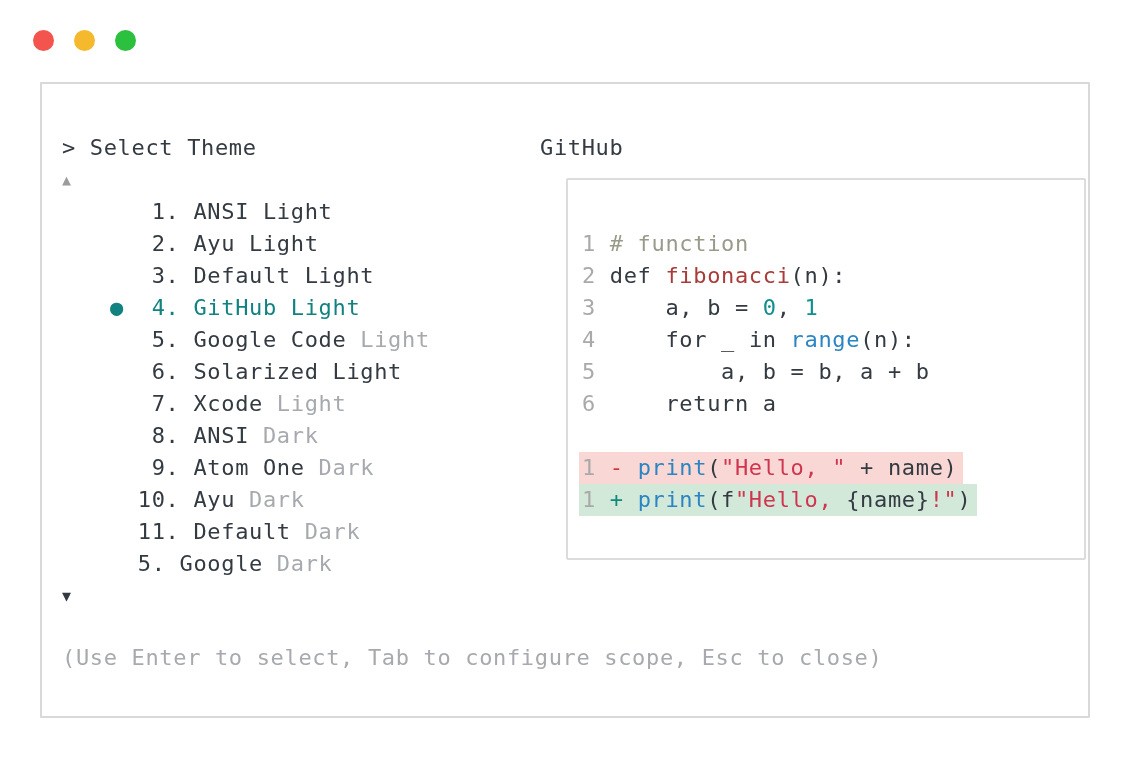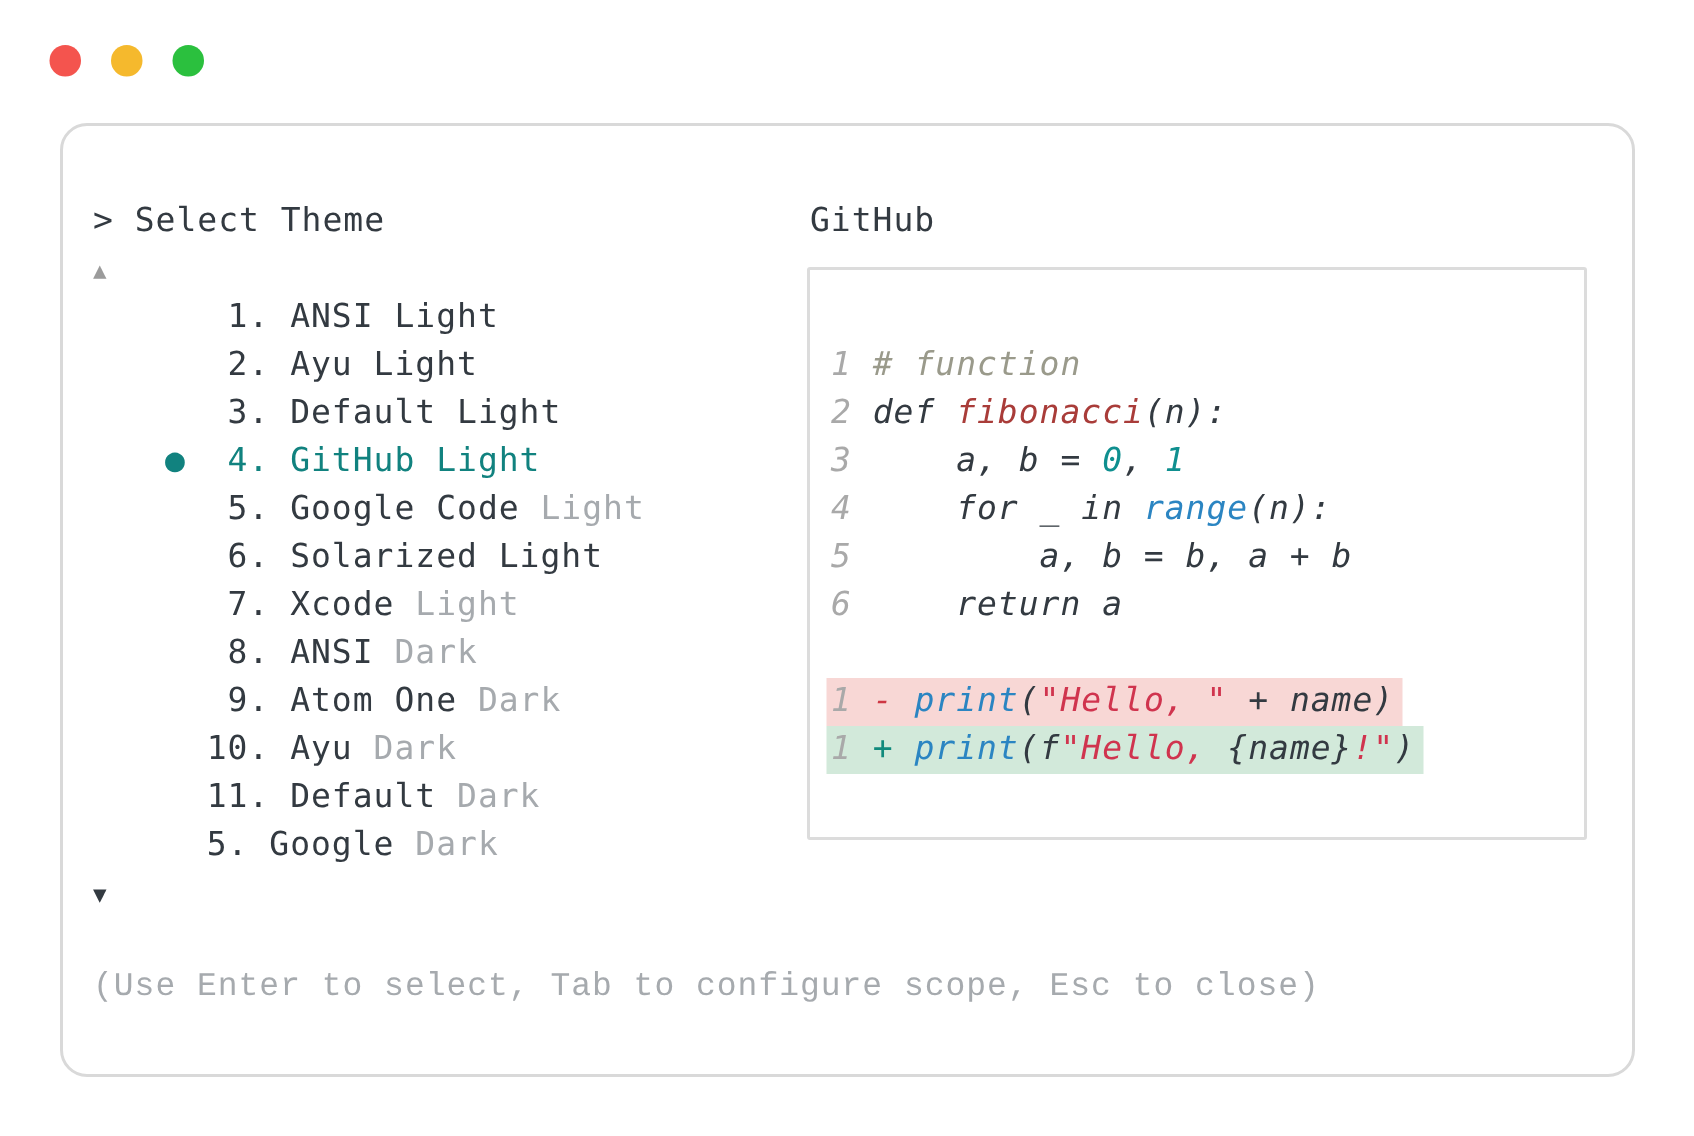--- a/index.html
+++ b/index.html
@@ -8,46 +8,46 @@
 
   .stage { position:relative; width:1129px; height:757px; }
 
   
   .traffic { position:absolute; left:33px; top:30px; display:flex; gap:20px; }
   .dot { width:21px; height:21px; border-radius:50%; }
 
   
   .window {
     position:absolute; left:40px; top:82px; width:1050px; height:636px;
-    border:2px solid var(--border); border-radius:18px; background:#fff;
+    border:2px solid var(--border); border-radius:1px; background:#fff;
   }
 
   .mono-row {
     position:absolute; height:32px; line-height:32px;
     font-size:22px; letter-spacing:0.66px; white-space:pre;
   }
 
   .prompt-row { left:20px; top:48px; color:var(--text); }
   .ind { left:20px; font-size:15px; }
   .ind-up { top:80px; color:#9b9b9b; }
   .ind-down { top:496px; color:var(--text); }
 
   #theme-list { position:absolute; left:20px; top:112px; }
   .theme-item { height:32px; line-height:32px; font-size:22px; letter-spacing:0.66px; white-space:pre; cursor:pointer;margin-left:48px; }
   .theme-item .marker { color:var(--accent); }
   .theme-item .muted { color:var(--muted); }
   .theme-item.selected, .theme-item.selected .num { color:var(--accent); }
 
-  .help-row { left:20px; top:558px; color:var(--muted);font-family:Liberation Mono, monospace; }
+  .help-row { left:20px; top:558px; color:var(--muted); }
 
   
   .preview-title { left:498px; top:48px; color:var(--text); }
   .preview-box {
-    position:absolute; left:496px; top:94px; width:520px; height:382px;
-    border:2px solid #dcdcdc; border-radius:2px; background:#fff; overflow:hidden;font-style:italic;
+    position:absolute; left:524px; top:94px; width:520px; height:382px;
+    border:2px solid #dcdcdc; border-radius:2px; background:#fff; overflow:hidden;
   }
   #code { position:absolute; left:14px; top:48px; }
   .code-line { height:32px; line-height:32px; font-size:22px; letter-spacing:0.66px; white-space:pre; }
   .lineno { color:#a9a9a9; }
   .spacer-line { height:32px; }
 
   .tok-plain   { color:var(--text); }
   .tok-comment { color:var(--comment); }
   .tok-keyword { color:var(--text); }
   .tok-function{ color:var(--fn); }

